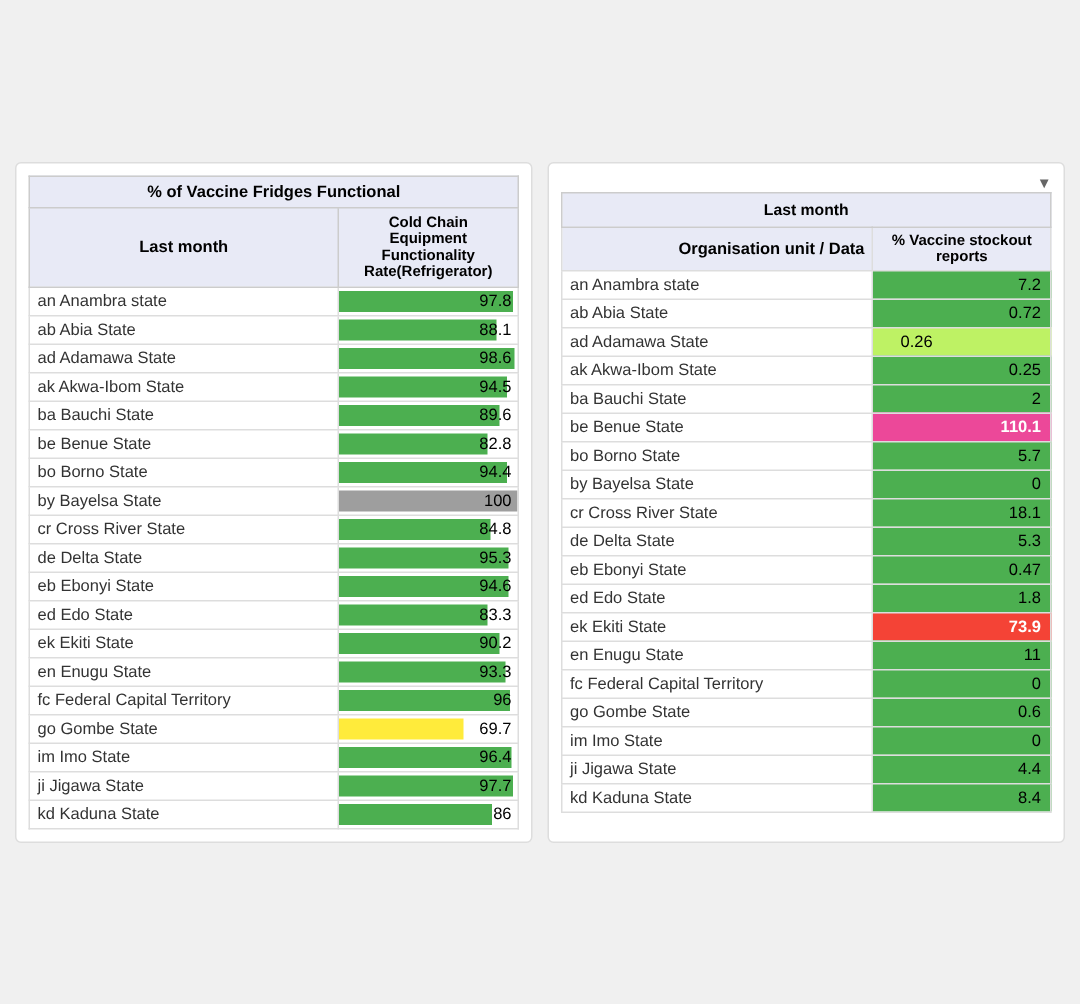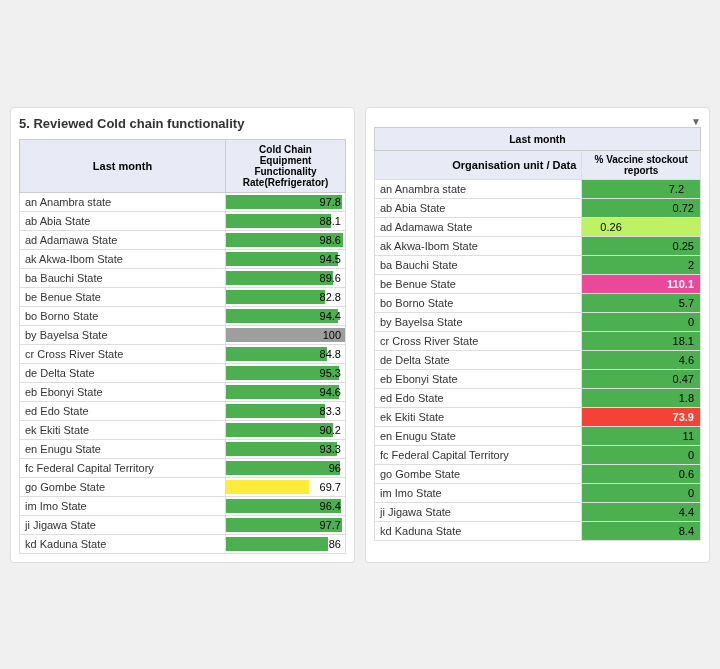--- a/index.html
+++ b/index.html
@@ -109,23 +109,25 @@
       font-size: 10px;
       color: #666;
     }
   </style>
 </head>
 <body>
 
 <div class="container">
 
   <div class="panel">
-    <div class="panel-title">5. Reviewed Cold chain functionality</div>
     <table>
       <thead>
+        <tr>
+          <th colspan="2" class="table-header-main">% of Vaccine Fridges Functional</th>
+        </tr>
         <tr>
           <th class="table-subheader">Last month</th>
           <th class="table-subheader" style="font-size:10px; max-width:90px;">Cold Chain Equipment Functionality Rate(Refrigerator)</th>
         </tr>
       </thead>
       <tbody id="left-tbody">
       <tr>
             <td class="org-unit">an Anambra state</td>
             <td class="bar-cell" style="width: 120px; position: relative; overflow: hidden;">
               <div class="bar-bg green" style="width: 97.8%;"></div>
@@ -272,21 +274,21 @@
           <th colspan="2" class="right-panel-header">Last month</th>
         </tr>
         <tr>
           <th style="text-align:right; font-size:11px;">Organisation unit / Data</th>
           <th style="font-size:10px; max-width:80px;">% Vaccine stockout reports</th>
         </tr>
       </thead>
       <tbody id="right-tbody">
       <tr>
             <td class="org-unit">an Anambra state</td>
-            <td style="text-align: right; padding: 2px 16px; min-width: 60px; background-color: rgb(76, 175, 80); color: rgb(0, 0, 0);">7.2</td>
+            <td style="text-align: right; padding: 2px 6px; min-width: 60px; background-color: rgb(76, 175, 80); color: rgb(0, 0, 0);">7.2</td>
           </tr>
           <tr>
             <td class="org-unit">ab Abia State</td>
             <td style="text-align: right; padding: 2px 6px; min-width: 60px; background-color: rgb(76, 175, 80); color: rgb(0, 0, 0);">0.72</td>
           </tr>
           <tr>
             <td class="org-unit">ad Adamawa State</td>
             <td style="text-align: left; padding: 2px 18px; min-width: 60px; background-color: #bef264; color: rgb(0, 0, 0);">0.26</td>
           </tr>
           <tr>
@@ -308,21 +310,21 @@
           <tr>
             <td class="org-unit">by Bayelsa State</td>
             <td style="text-align: right; padding: 2px 6px; min-width: 60px; background-color: rgb(76, 175, 80); color: rgb(0, 0, 0);">0</td>
           </tr>
           <tr>
             <td class="org-unit">cr Cross River State</td>
             <td style="text-align: right; padding: 2px 6px; min-width: 60px; background-color: rgb(76, 175, 80); color: rgb(0, 0, 0);">18.1</td>
           </tr>
           <tr>
             <td class="org-unit">de Delta State</td>
-            <td style="text-align: right; padding: 2px 6px; min-width: 60px; background-color: rgb(76, 175, 80); color: rgb(0, 0, 0);">4.6</td>
+            <td style="text-align: right; padding: 2px 6px; min-width: 60px; background-color: rgb(76, 175, 80); color: rgb(0, 0, 0);">5.3</td>
           </tr>
           <tr>
             <td class="org-unit">eb Ebonyi State</td>
             <td style="text-align: right; padding: 2px 6px; min-width: 60px; background-color: rgb(76, 175, 80); color: rgb(0, 0, 0);">0.47</td>
           </tr>
           <tr>
             <td class="org-unit">ed Edo State</td>
             <td style="text-align: right; padding: 2px 6px; min-width: 60px; background-color: rgb(76, 175, 80); color: rgb(0, 0, 0);">1.8</td>
           </tr>
           <tr>

